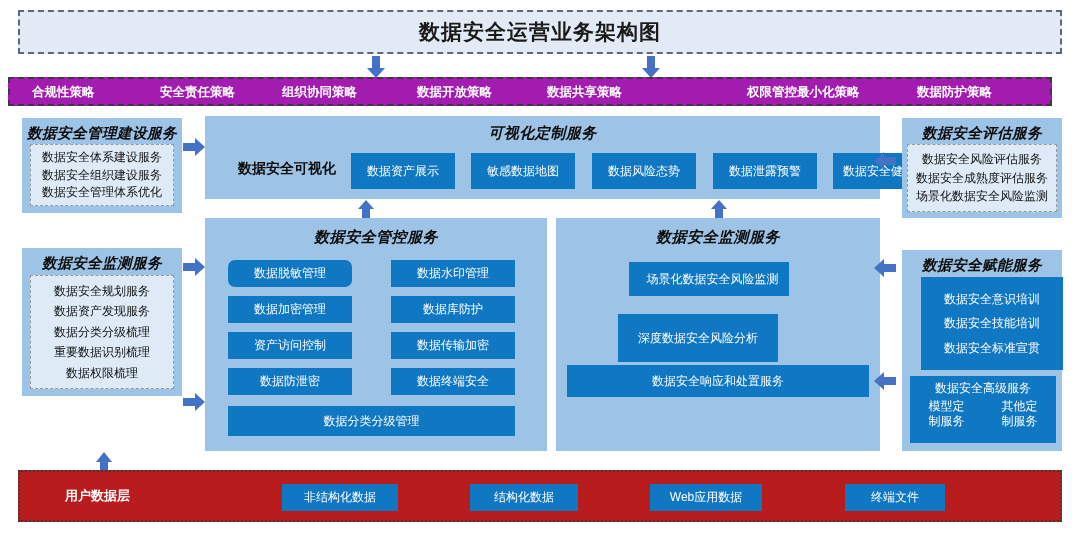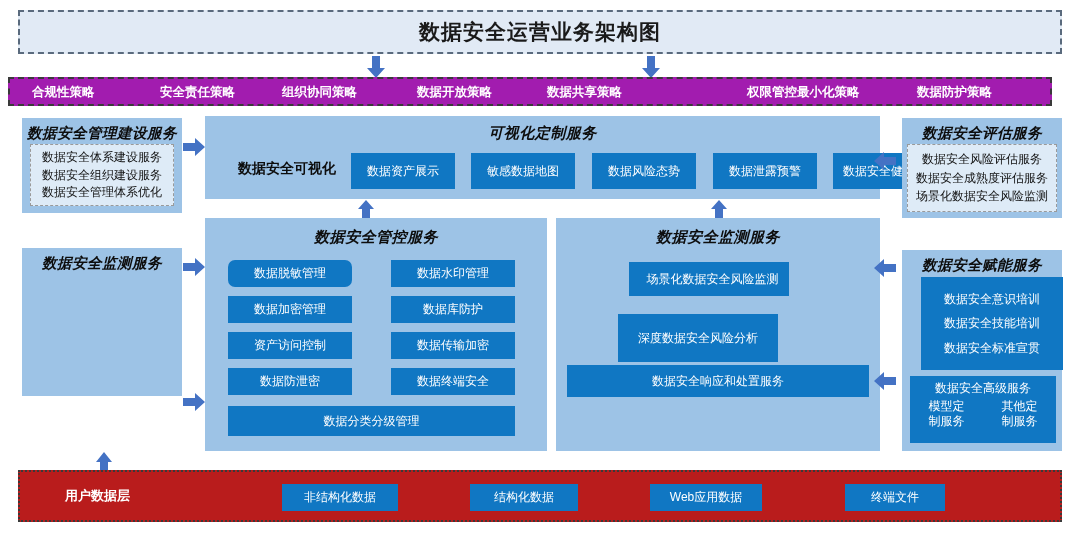--- a/index.html
+++ b/index.html
@@ -118,20 +118,27 @@
     <div class="panel-title" style="padding-top:6px;">数据安全管理建设服务</div>
     <div class="inner-dashed" style="left:8px; top:26px; width:144px; height:62px; padding:4px 0;">
       <div class="row">数据安全体系建设服务</div>
       <div class="row">数据安全组织建设服务</div>
       <div class="row">数据安全管理体系优化</div>
     </div>
   </div>
 
   <div class="panel" style="left:22px; top:248px; width:160px; height:148px;">
     <div class="panel-title" style="padding-top:6px;">数据安全监测服务</div>
+    <div class="inner-dashed" style="left:8px; top:27px; width:144px; height:114px; padding:3px 0;">
+      <div class="row">数据安全规划服务</div>
+      <div class="row">数据资产发现服务</div>
+      <div class="row">数据分类分级梳理</div>
+      <div class="row">重要数据识别梳理</div>
+      <div class="row">数据权限梳理</div>
+    </div>
   </div>
 
   <div class="arrow" style="left:183px; top:138px;">
     <svg width="22" height="18" viewBox="0 0 22 18">
         <path d="M0 5 h12 V0 L22 9 L12 18 v-5 H0 Z" fill="#4472C4"></path>
       </svg>
   </div>
   <div class="arrow" style="left:183px; top:258px;">
     <svg width="22" height="18" viewBox="0 0 22 18">
         <path d="M0 5 h12 V0 L22 9 L12 18 v-5 H0 Z" fill="#4472C4"></path>

